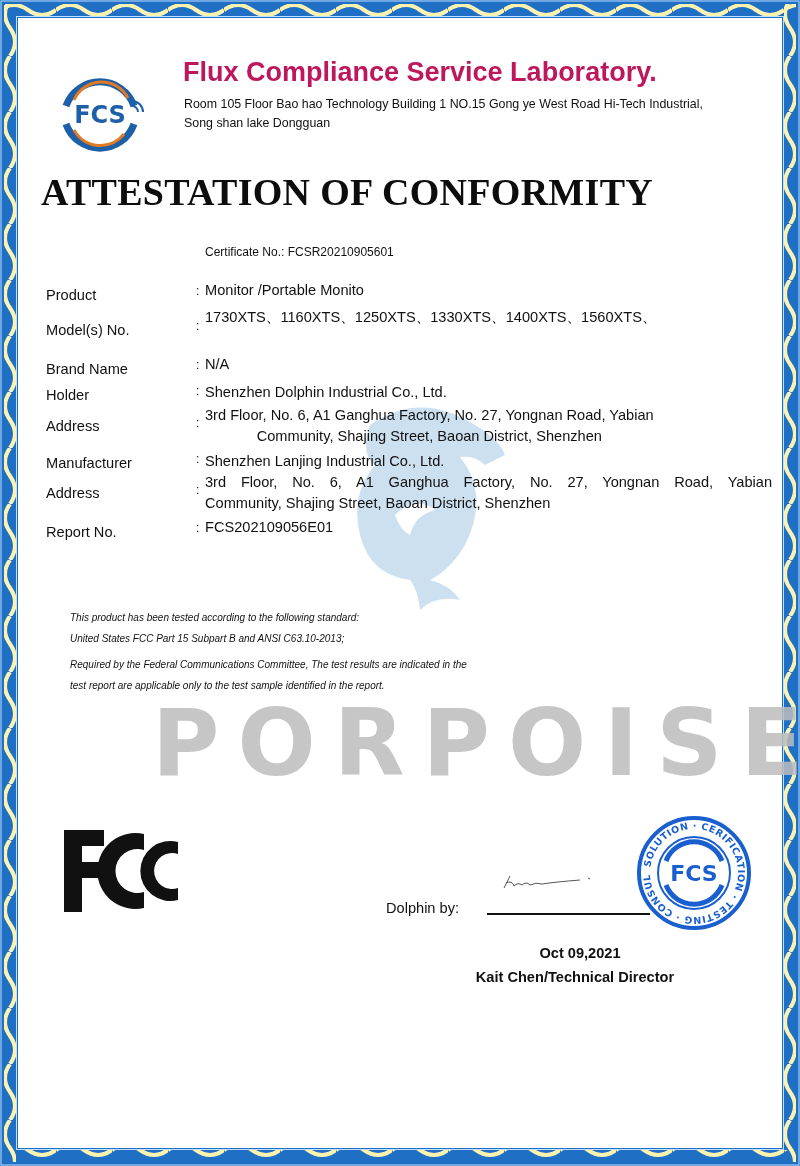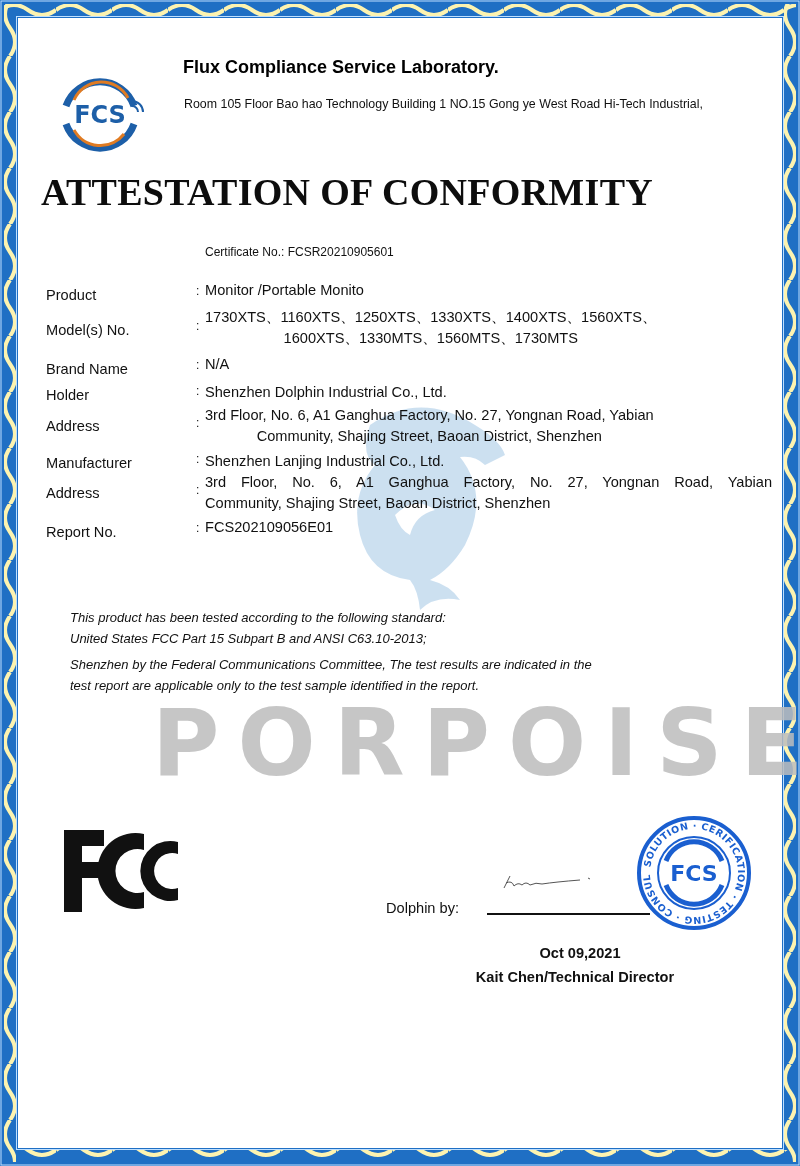--- a/index.html
+++ b/index.html
@@ -4,30 +4,30 @@
 <style>
   html, body { margin:0; padding:0; }
   body { width:800px; height:1166px; position:relative; background:#ffffff; overflow:hidden;
          font-family:"Liberation Sans", sans-serif; color:#111; }
   .frame { position:absolute; inset:0; background:#1f6fc4; }
   .wave { position:absolute; }
   .inner { position:absolute; left:20px; top:20px; right:20px; bottom:20px; background:#fff;
            outline:2px solid #ffffff; box-shadow:0 0 0 3px #1f6fc4, 0 0 0 4px #bfe0ff; }
   .abs { position:absolute; }
   .logo { left:52px; top:66px; width:96px; height:96px; }
-  .lab-title { left:183px; top:57px; font-size:18px; font-weight:bold; color:#000000; white-space:nowrap; }
+  .lab-title { left:183px; top:57px; font-size:27px; font-weight:bold; color:#be185d; white-space:nowrap; }
   .lab-addr { left:184px; top:95px; font-size:12.4px; line-height:19px; color:#111; width:580px; }
   .main-title { left:0; width:694px; top:170px; text-align:center; font-family:"Liberation Serif", serif;
                 font-weight:bold; font-size:38px; letter-spacing:0.3px; color:#0d0d0d; }
   .cert { left:205px; top:245px; font-size:12px; }
   .row-label { position:absolute; left:46px; font-size:14.6px;text-align:center; }
   .colon { position:absolute; left:196px; font-size:12px; }
   .row-val { position:absolute; left:205px; font-size:14.6px; line-height:21px;text-align:center; }
   .justify { text-align:justify; text-align-last:left; width:567px; }
-  .stmt { left:70px; font-style:italic; font-size:13px; line-height:21px; color:#111; }
+  .stmt { left:70px; font-style:italic; font-size:10px; line-height:21px; color:#111; }
   .watermark-text { left:152px; top:690px; font-size:92px; font-weight:bold; color:#bdbdbd;
                     letter-spacing:18px; font-family:"DejaVu Sans", sans-serif; opacity:.85; }
   .dolphin { left:300px; top:395px; width:230px; height:250px; opacity:.45; }
   .fcc { left:62px; top:828px; width:120px; height:86px; }
   .approved { left:386px; top:900px; font-size:14.6px; }
   .sign-line { left:487px; top:913px; width:163px; height:2px; background:#111; }
   .signature { left:500px; top:872px; width:95px; height:20px; }
   .stamp { left:636px; top:815px; width:116px; height:116px; }
   .date { left:0; width:1160px; top:945px; text-align:center; font-weight:bold; font-size:14.6px; }
   .director { left:0; width:1150px; top:969px; text-align:center; font-weight:bold; font-size:14.6px; }
@@ -66,36 +66,36 @@
   <path d="M22 34 A30 30 0 0 1 76 32" fill="none" stroke="#e07b22" stroke-width="3"></path>
   <path d="M14 58 A36 36 0 0 0 82 58" fill="none" stroke="#1d5fa8" stroke-width="7"></path>
   <path d="M22 64 A30 30 0 0 0 72 68" fill="none" stroke="#e07b22" stroke-width="3"></path>
   <text x="48" y="57" text-anchor="middle" font-family="DejaVu Sans, sans-serif" font-weight="bold" font-size="24" fill="#1d5fa8">FCS</text>
   <path d="M80 40 A6 6 0 0 1 86 46" fill="none" stroke="#1d5fa8" stroke-width="2"></path>
   <path d="M80 35 A11 11 0 0 1 91 46" fill="none" stroke="#1d5fa8" stroke-width="2"></path>
 </svg>
 <div class="abs lab-title">Flux Compliance Service Laboratory.</div>
 <div class="abs lab-addr">
   <div>Room 105 Floor Bao hao Technology Building 1 NO.15 Gong ye West Road Hi-Tech Industrial,</div>
+  <div>Song shan lake Dongguan</div>
 </div>
 
 <div class="abs main-title">ATTESTATION OF CONFORMITY</div>
 <div class="abs cert">Certificate No.: FCSR20210905601</div>
 
 <div>
   <div class="row-label" style="top:287px">Product</div>
   <div class="colon" style="top:284px">:</div>
   <div class="row-val" style="top:280px">Monitor /Portable Monito</div>
 </div>
 <div>
   <div class="row-label" style="top:322px">Model(s) No.</div>
   <div class="colon" style="top:319px">:</div>
   <div class="row-val" style="top:307px">
     <div>1730XTS、1160XTS、1250XTS、1330XTS、1400XTS、1560XTS、</div>
-    <div>1600XTS、1330MTS、1560MTS、1730MTS</div>
   </div>
 </div>
 <div>
   <div class="row-label" style="top:361px">Brand Name</div>
   <div class="colon" style="top:358px">:</div>
   <div class="row-val" style="top:354px">N/A</div>
 </div>
 <div>
   <div class="row-label" style="top:387px">Holder</div>
   <div class="colon" style="top:384px">:</div>
@@ -126,21 +126,21 @@
   <div class="row-label" style="top:524px">Report No.</div>
   <div class="colon" style="top:521px">:</div>
   <div class="row-val" style="top:517px">FCS202109056E01</div>
 </div>
 
 <div class="abs stmt" style="top:607px">
   <div>This product has been tested according to the following standard:</div>
   <div>United States FCC Part 15 Subpart B and ANSI C63.10-2013;</div>
 </div>
 <div class="abs stmt" style="top:654px">
-  <div>Shenzhen by the Federal Communications Committee, The test results are indicated in the</div>
+  <div>Required by the Federal Communications Committee, The test results are indicated in the</div>
   <div>test report are applicable only to the test sample identified in the report.</div>
 </div>
 
 <svg class="abs fcc" viewBox="0 0 120 86">
   <path d="M2 2 H42 V18 H20 V34 H38 V50 H20 V84 H2 Z" fill="#111"></path>
   <path d="M82 6 A38 38 0 1 0 82 80 L82 64 A22 22 0 1 1 82 22 Z" fill="#111"></path>
   <path d="M116 14 A30 30 0 1 0 116 72 L116 60 A18 18 0 1 1 116 26 Z" fill="#111"></path>
 </svg>
 
 <svg class="abs signature" viewBox="0 0 95 20">

